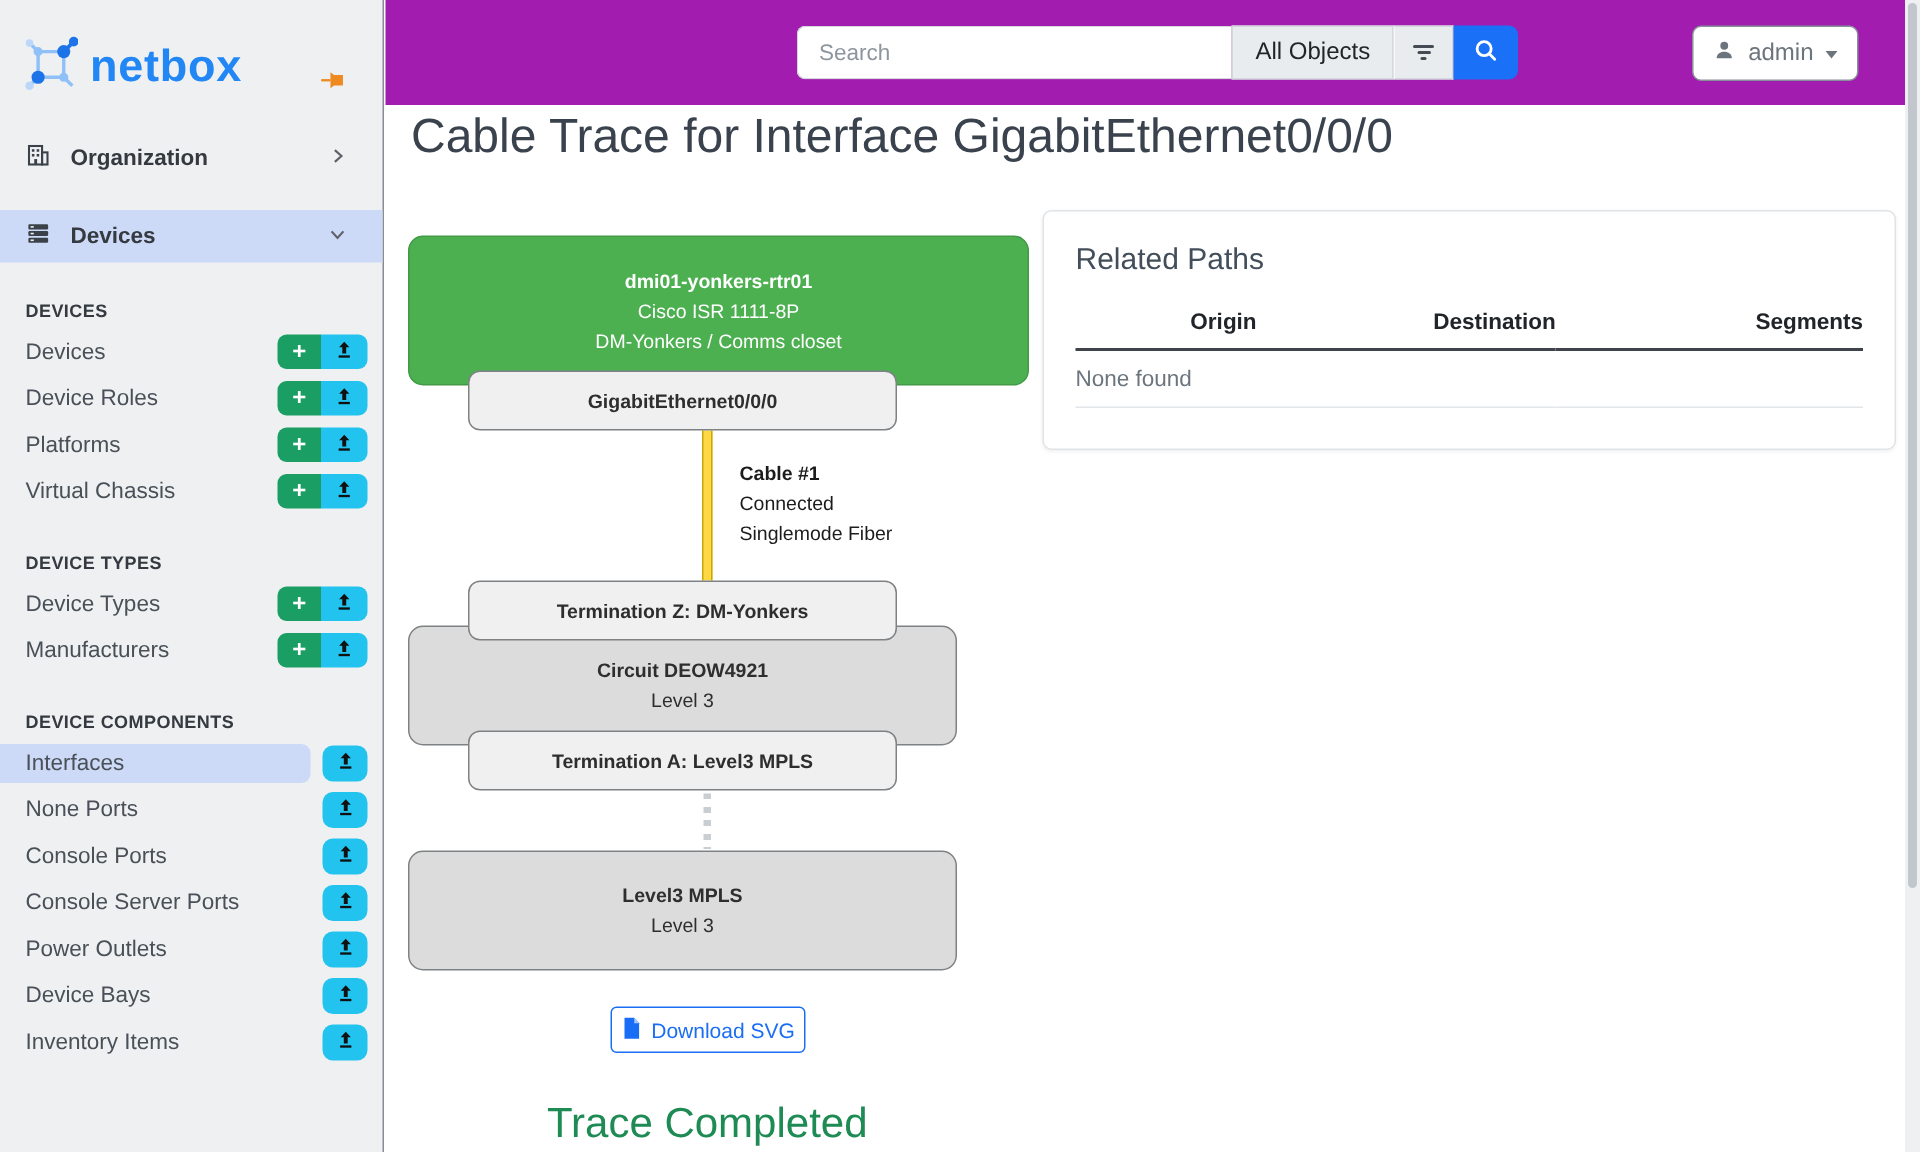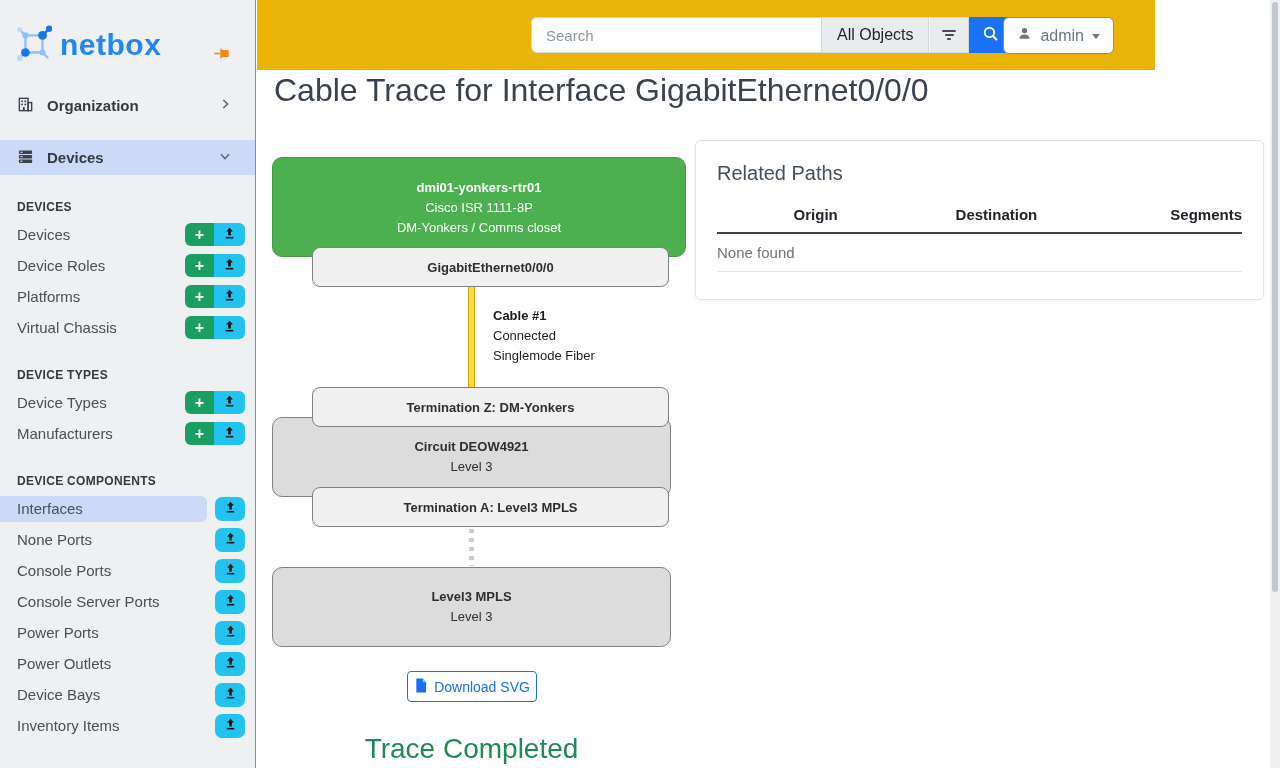--- a/index.html
+++ b/index.html
@@ -42,21 +42,21 @@
     width:29px;height:23px;background:#1b9e63;border:none;border-radius:6px 0 0 6px;
     color:#fff;font-size:16px;font-weight:700;line-height:1;cursor:pointer;
     display:flex;align-items:center;justify-content:center;padding:0;
   }
   .btn-import{
     width:31px;height:23px;background:#22c3ef;border:none;border-radius:0 6px 6px 0;
     display:flex;align-items:center;justify-content:center;padding:0;cursor:pointer;
   }
   .btn-import.solo{border-radius:7px;width:30px;height:24px;}
   
-  .topbar{position:absolute;left:257px;top:0;width:898px;height:70px;background:#eab308;}
+  .topbar{position:absolute;left:257px;top:0;width:1023px;height:70px;background:#a21caf;}
   .search-group{position:absolute;left:274px;top:17px;height:36px;display:flex;}
   .search-input{
     width:290px;height:36px;box-sizing:border-box;border:1px solid #d3d8dd;border-right:none;
     border-radius:6px 0 0 6px;padding:0 14px;font-size:15px;color:#212529;outline:none;
     font-family:"Liberation Sans","DejaVu Sans",sans-serif;
   }
   .search-input::placeholder{color:#8d959e;}
   .scope-seg{
     display:flex;align-items:center;padding:0 15px;background:#e9ecef;
     border:1px solid #d3d8dd;font-size:16px;color:#212529;cursor:pointer;box-sizing:border-box;
@@ -76,29 +76,29 @@
     font-family:"Liberation Sans","DejaVu Sans",sans-serif;
   }
   .caret-down{width:0;height:0;border-left:4.5px solid transparent;border-right:4.5px solid transparent;border-top:5px solid #6c757d;margin-top:2px;}
   
   .page-title{position:absolute;left:274px;top:71px;margin:0;font-size:32px;font-weight:400;color:#39424d;line-height:38px;}
   
   .node{position:absolute;box-sizing:border-box;text-align:center;font-size:13px;line-height:20px;color:#2e2e2e;}
   .n-device{left:272px;top:157px;width:414px;height:100px;background:#4caf50;border:1px solid #429a46;border-radius:10px;z-index:1;color:#fff;padding-top:20px;}
   .n-device .nm{font-weight:700;}
   .small-node{
-    position:absolute;left:312px;width:357px;height:40px;background:#f0f0f0;border:1px solid #7f8285;
+    position:absolute;left:312px;width:286px;height:40px;background:#f0f0f0;border:1px solid #7f8285;
     border-radius:8px;z-index:2;display:flex;align-items:center;justify-content:center;
     font-size:13px;font-weight:700;color:#2e2e2e;box-sizing:border-box;
   }
   .n-iface{top:247px;}
   .n-termz{top:387px;}
   .n-terma{top:487px;}
   .big-node{
-    position:absolute;left:272px;width:399px;height:80px;background:#dcdcdc;border:1px solid #7f8285;
+    position:absolute;left:272px;width:366px;height:80px;background:#dcdcdc;border:1px solid #7f8285;
     border-radius:10px;z-index:1;text-align:center;padding-top:19px;box-sizing:border-box;
     font-size:13px;line-height:20px;color:#2e2e2e;
   }
   .big-node .nm{font-weight:700;}
   .n-circuit{top:417px;}
   .n-farend{top:567px;}
   .cable-line{position:absolute;left:468px;top:287px;width:5px;height:100px;background:#ffd945;border-left:1px solid #caa708;border-right:1px solid #caa708;z-index:0;}
   .cable-info{position:absolute;left:493px;top:306px;font-size:13px;line-height:20px;color:#1c1c1c;text-align:left;}
   .cable-info .nm{font-weight:700;}
   .dotted-line{position:absolute;left:469px;top:529px;width:5px;height:37px;background:repeating-linear-gradient(to bottom,#c9ced3 0 4px,transparent 4px 9px);}
@@ -332,31 +332,20 @@
       <button class="btn-import solo">
           <span><svg width="13" height="13" viewBox="0 0 16 16">
               <path d="M8 1 l4.2 4.6 h-2.6 v5 h-3.2 v-5 H3.8 z" fill="#111"></path>
               <rect x="3.4" y="12.2" width="9.2" height="1.9" fill="#111"></rect>
             </svg></span>
         </button>
     </span>
   </div>
   <div class="side-item">
     <a class="item-label">Console Server Ports</a>
-    <span class="btn-group">
-      <button class="btn-import solo">
-          <span><svg width="13" height="13" viewBox="0 0 16 16">
-              <path d="M8 1 l4.2 4.6 h-2.6 v5 h-3.2 v-5 H3.8 z" fill="#111"></path>
-              <rect x="3.4" y="12.2" width="9.2" height="1.9" fill="#111"></rect>
-            </svg></span>
-        </button>
-    </span>
-  </div>
-  <div class="side-item">
-    <a class="item-label">Power Ports</a>
     <span class="btn-group">
       <button class="btn-import solo">
           <span><svg width="13" height="13" viewBox="0 0 16 16">
               <path d="M8 1 l4.2 4.6 h-2.6 v5 h-3.2 v-5 H3.8 z" fill="#111"></path>
               <rect x="3.4" y="12.2" width="9.2" height="1.9" fill="#111"></rect>
             </svg></span>
         </button>
     </span>
   </div>
   <div class="side-item">

